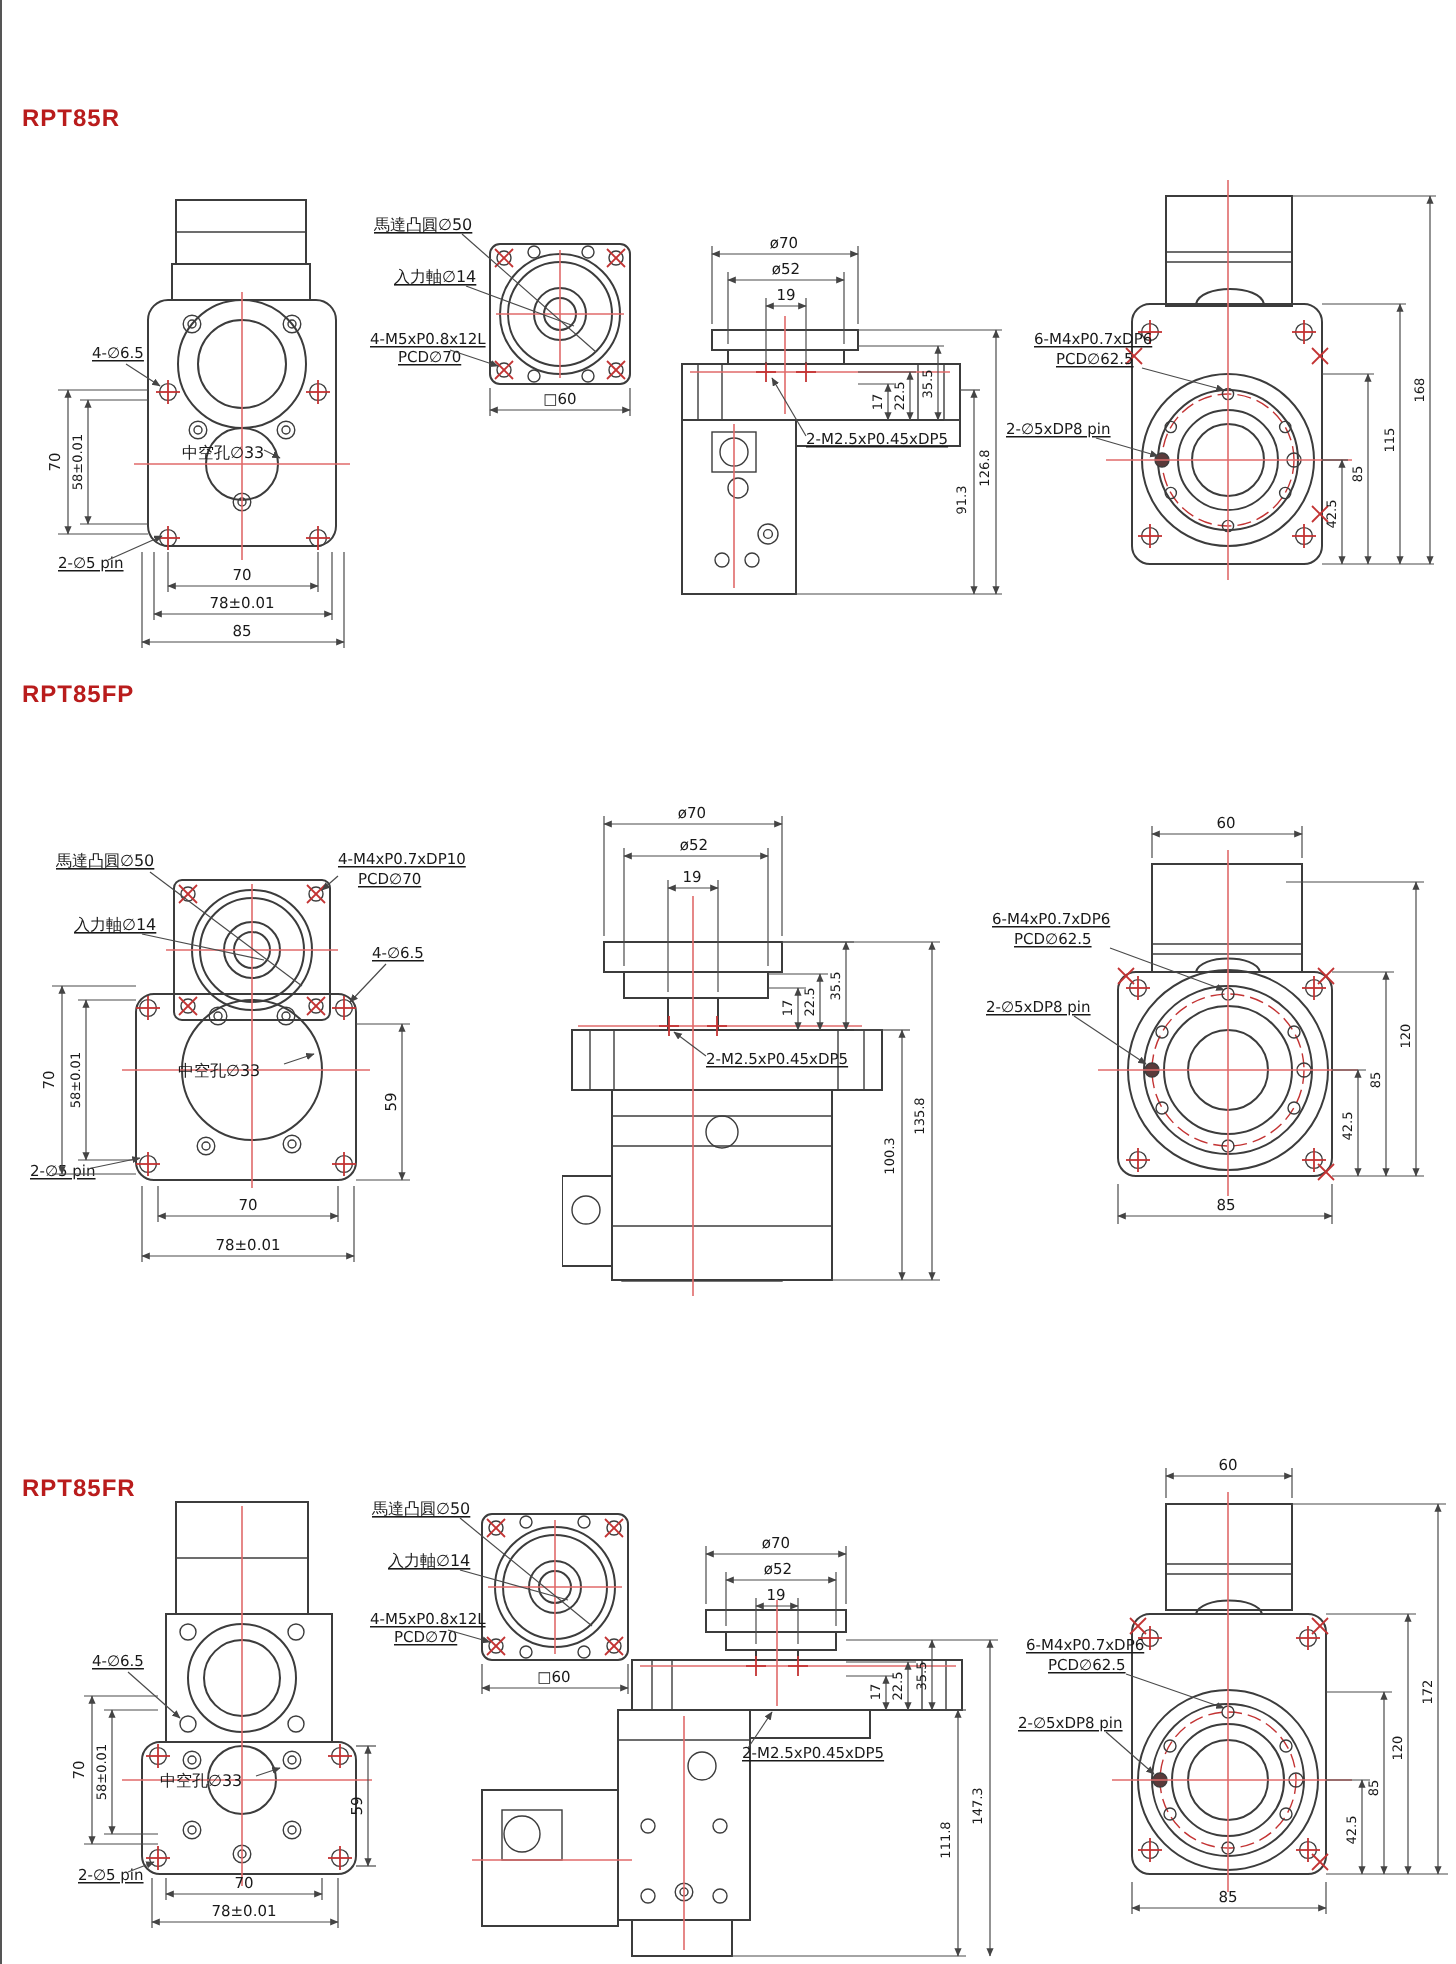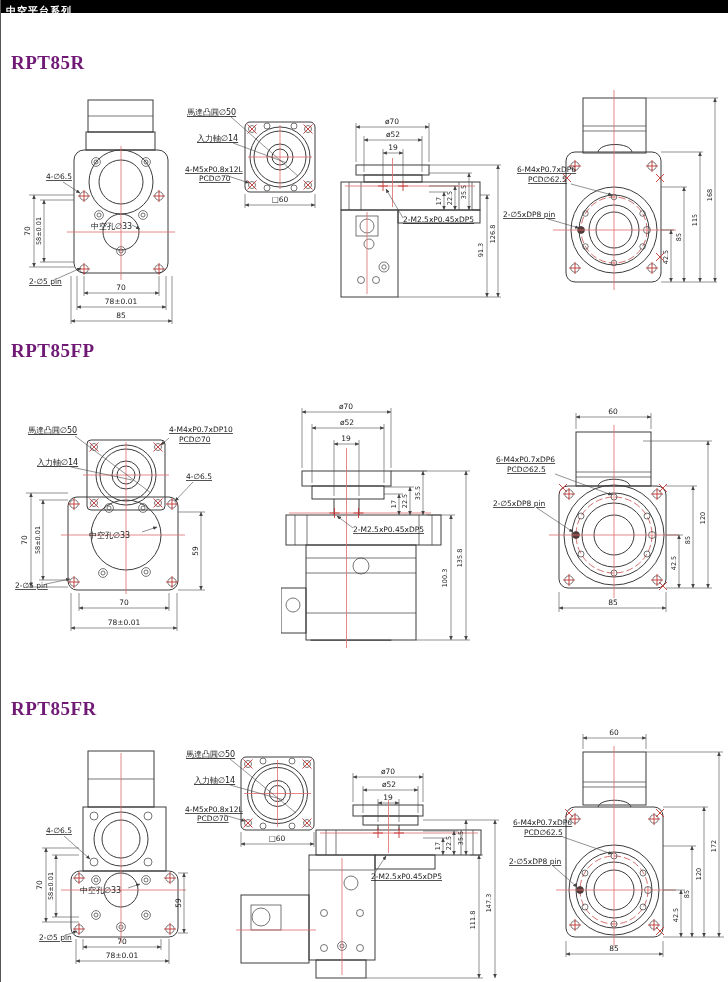--- a/index.html
+++ b/index.html
@@ -2,22 +2,22 @@
 <html><head>
 <meta charset="utf-8">
 <style>
   html,body{margin:0;padding:0;background:#e8e8e8;}
   #page{position:relative;width:728px;height:982px;background:#fff;margin:0 auto;
         border-left:1px solid #555;border-right:1px solid #555;overflow:hidden;
         font-family:"Liberation Sans","DejaVu Sans",sans-serif;}
   #hdr{position:absolute;left:0;top:0;width:100%;height:13px;background:#000;}
   #hdr span{color:#fff;font-size:10px;font-weight:bold;line-height:13px;padding-left:5px;
         font-family:"DejaVu Sans",sans-serif;letter-spacing:1px;}
-  .sec-title{position:absolute;left:10px;font-family:Liberation Serif, serif;
-        font-weight:bold;font-size:19px;color:#701a75;letter-spacing:0.5px;}
+  .sec-title{position:absolute;left:10px;font-family:Liberation Sans, sans-serif;
+        font-weight:bold;font-size:12px;color:#b91c1c;letter-spacing:0.5px;}
   .view{position:absolute;}
   svg text{font-family:"DejaVu Sans",sans-serif;fill:#1a1a1a;}
   .t7{font-size:6.5px}.t75{font-size:7.5px}.t8{font-size:8px}
   .ul{text-decoration:underline}
   .ln{fill:none;stroke:#3c3c3c;stroke-width:1}
   .l2{fill:none;stroke:#3c3c3c;stroke-width:0.7}
   .cl{stroke:#e06a6a;stroke-width:0.8}
   .rd{stroke:#c33333;stroke-width:0.9;fill:none}
   .dsh{stroke:#c33333;stroke-width:0.7;fill:none;stroke-dasharray:7 3}
   .dim{stroke:#4a4a4a;stroke-width:0.6;fill:none}
@@ -51,27 +51,24 @@
           <circle r="4.4" class="l2"></circle>
           <circle r="2" class="l2"></circle>
         </g>
       <g id="rc">
           <line x1="-5" y1="0" x2="5" y2="0" class="rd"></line>
           <line x1="0" y1="-5" x2="0" y2="5" class="rd"></line>
         </g>
     </defs>
   </svg>
 
-  <div id="hdr">
-    <span>中空平台系列</span>
-  </div>
 
   <div class="sec-title" style="top:52px">RPT85R</div>
   <div class="sec-title" style="top:340px">RPT85FP</div>
-  <div class="sec-title" style="top:698px">RPT85FR</div>
+  <div class="sec-title" style="top:737px">RPT85FR</div>
 
   <svg class="view" style="left:12px;top:88px" width="185" height="248">
     <g class="ln">
       <rect x="75" y="12" width="65" height="32"></rect>
         <line x1="75" y1="28" x2="140" y2="28" class="l2"></line>
       <rect x="73" y="44" width="69" height="18"></rect>
       <rect x="61" y="62" width="94" height="123" rx="10"></rect>
       <circle cx="108" cy="94" r="32"></circle>
         <circle cx="108" cy="94" r="22"></circle>
       <circle cx="108" cy="144" r="18"></circle>

